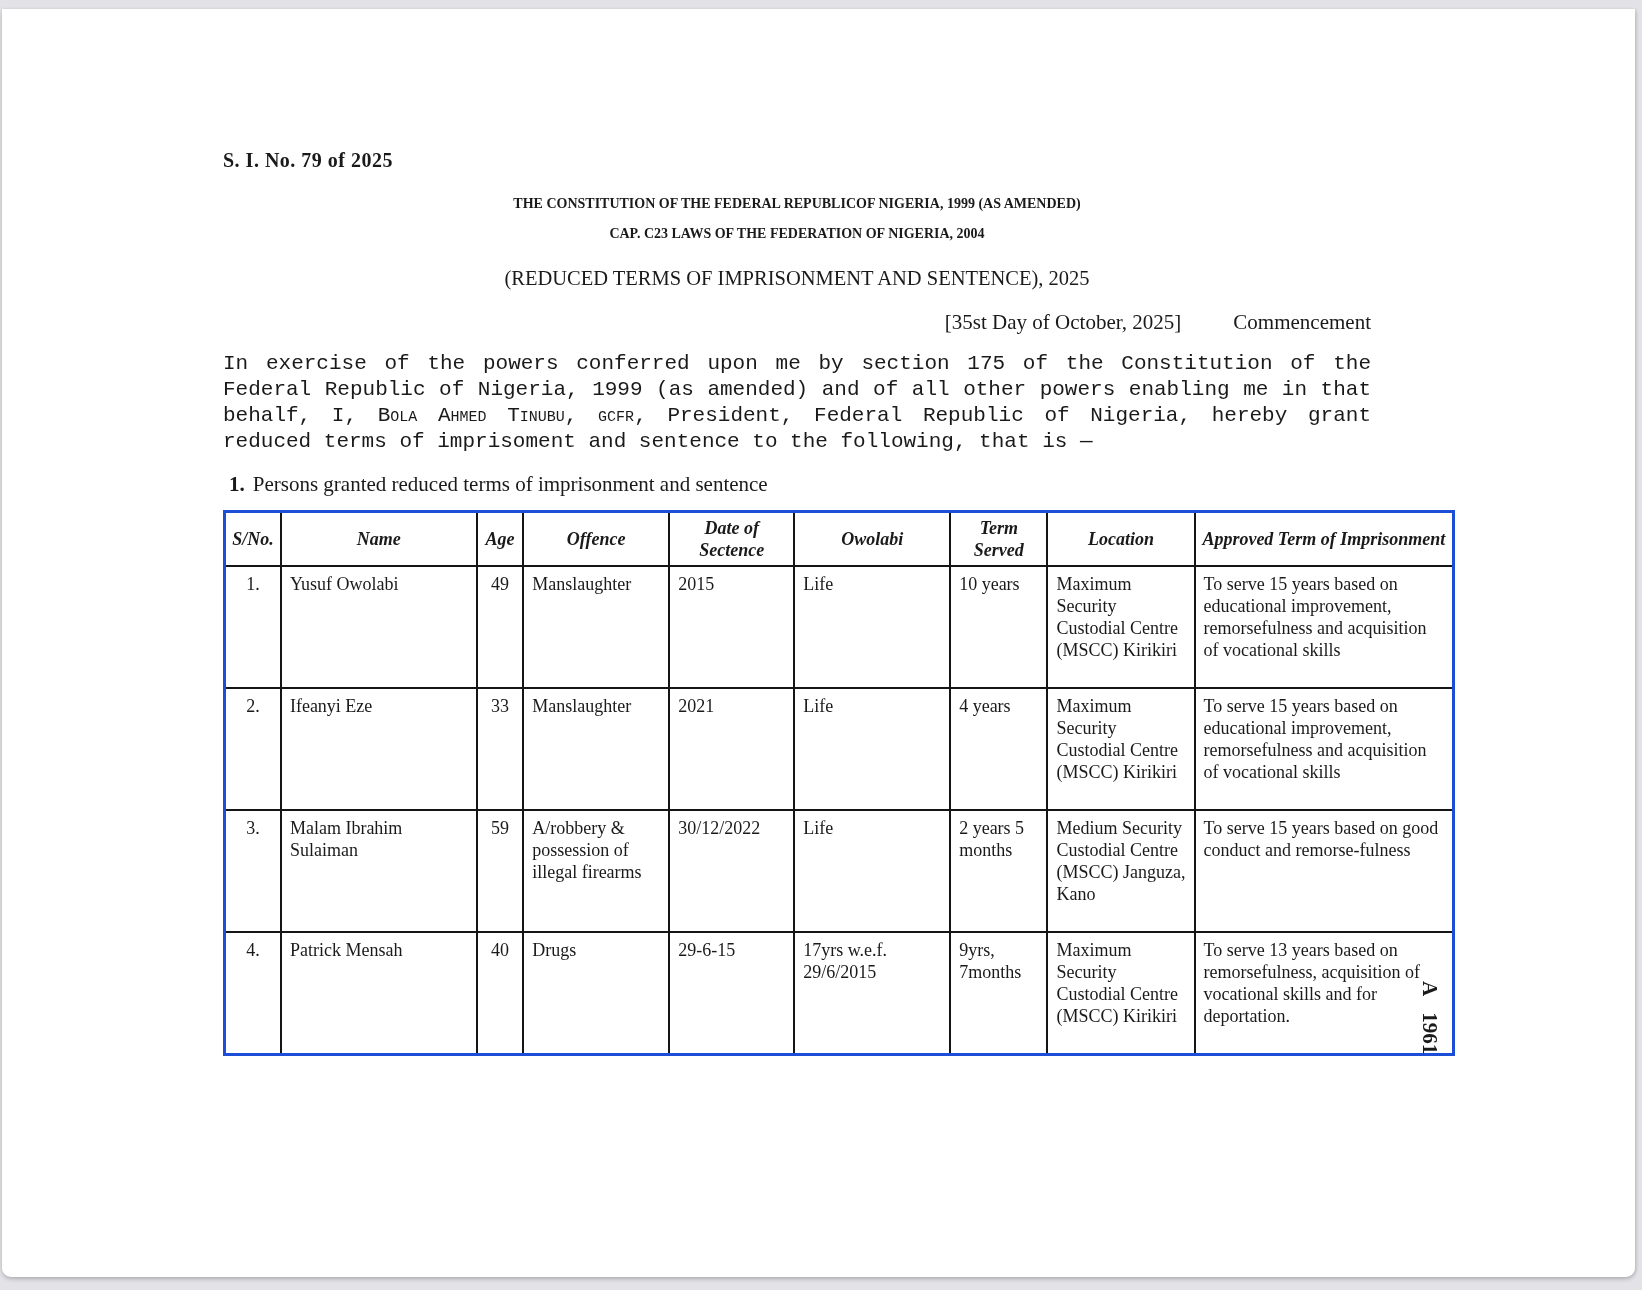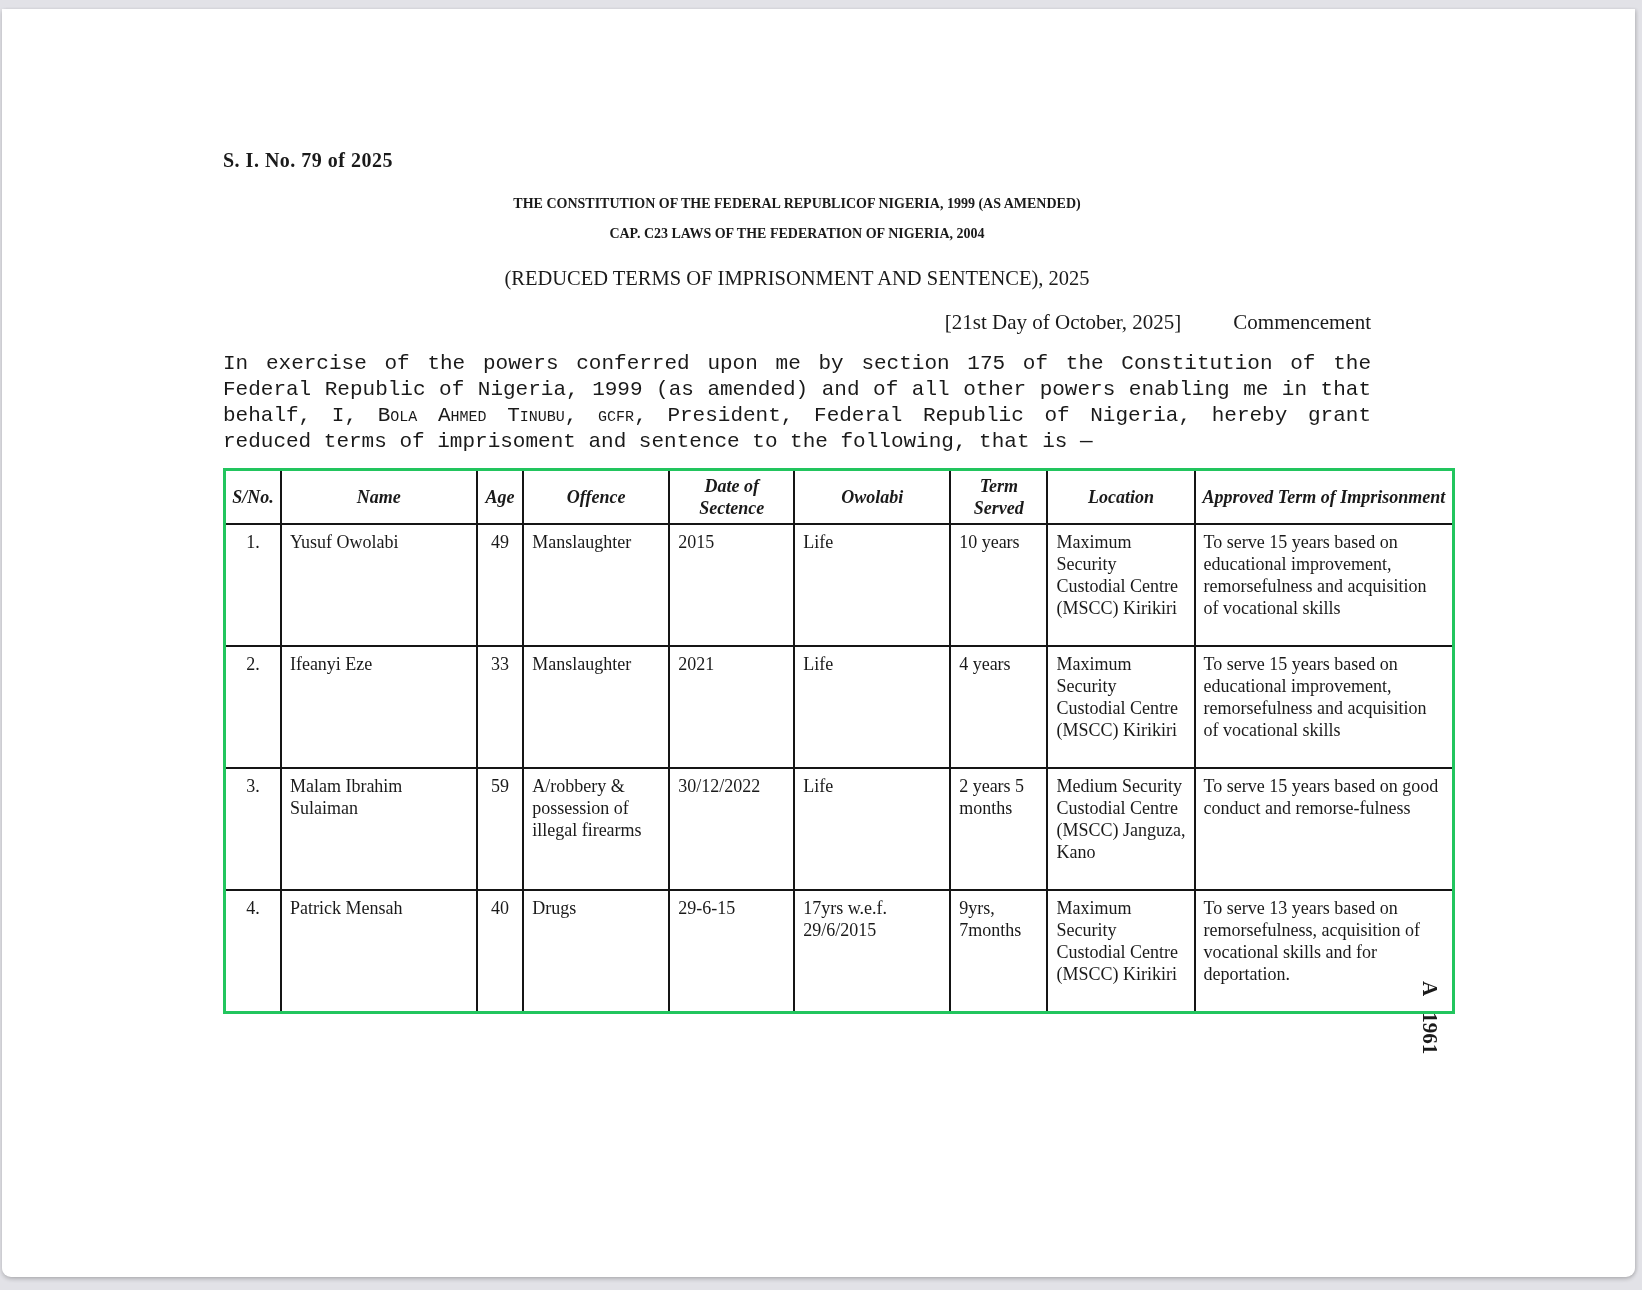--- a/index.html
+++ b/index.html
@@ -68,21 +68,21 @@
   .smallcaps { font-variant: small-caps; }
   .section-line {
     margin: 17px 0 0 6px;
     font-size: 21px;
   }
   .section-line b { margin-right: 8px; }
   table.mercy-table {
     margin-top: 13px;
     width: 1232px;
     border-collapse: collapse;
-    border: 3px solid #22c55e;
+    border: 3px solid #1d4ed8;
     font-size: 18px;
     line-height: 22px;
     table-layout: fixed;
   }
   .mercy-table th, .mercy-table td {
     border: 2px solid #151515;
   }
   .mercy-table th {
     font-weight: bold;
     font-style: italic;
@@ -129,26 +129,27 @@
   <div class="content">
 
     <div class="si-number">S. I. No. 79 of 2025</div>
 
     <div class="title-bold title-gap1">THE CONSTITUTION OF THE FEDERAL REPUBLICOF NIGERIA, 1999 (AS AMENDED)</div>
     <div class="title-bold title-gap2">CAP. C23 LAWS OF THE FEDERATION OF NIGERIA, 2004</div>
 
     <div class="subtitle">(REDUCED TERMS OF IMPRISONMENT AND SENTENCE), 2025</div>
 
     <div class="commencement-row">
-      <span><span>[21</span><span class="italic">st Day of October,</span><span> 2025]</span></span>
+      <span><span>[35</span><span class="italic">st Day of October,</span><span> 2025]</span></span>
       <span class="italic">Commencement</span>
     </div>
 
     <p class="preamble"><span>In exercise of  the powers conferred  upon me by section 175  of  the Constitution of the Federal Republic of  Nigeria, 1999 (as amended) and of  all other powers enabling me in that behalf, I, </span><span class="smallcaps">Bola Ahmed Tinubu, gcfr</span><span>, President, Federal Republic of Nigeria, hereby grant reduced terms of imprisoment and sentence to the following, that is —</span></p>
 
+    <p class="section-line"><b>1.</b><span>Persons granted reduced terms of imprisonment and sentence</span></p>
 
     <table class="mercy-table">
       <colgroup>
         <col class="col-sno">
           <col class="col-name">
           <col class="col-age">
           <col class="col-offence">
           <col class="col-date">
           <col class="col-sentence">
           <col class="col-term">

